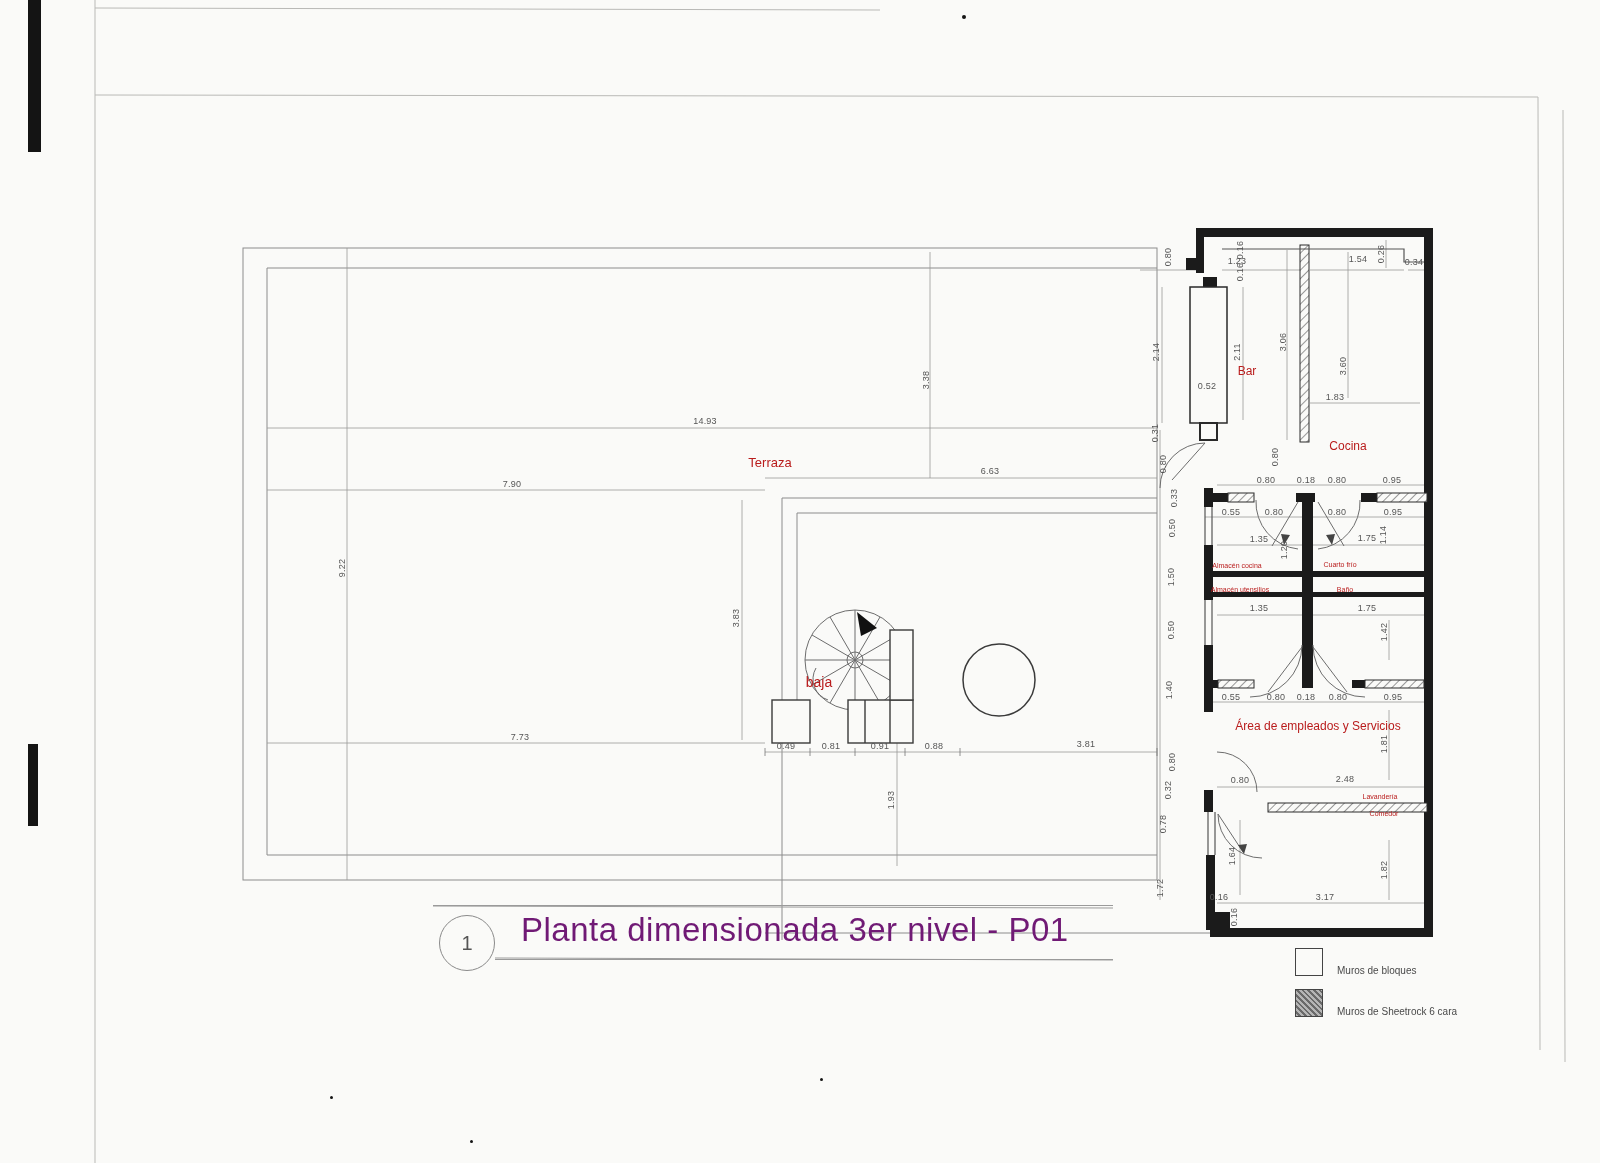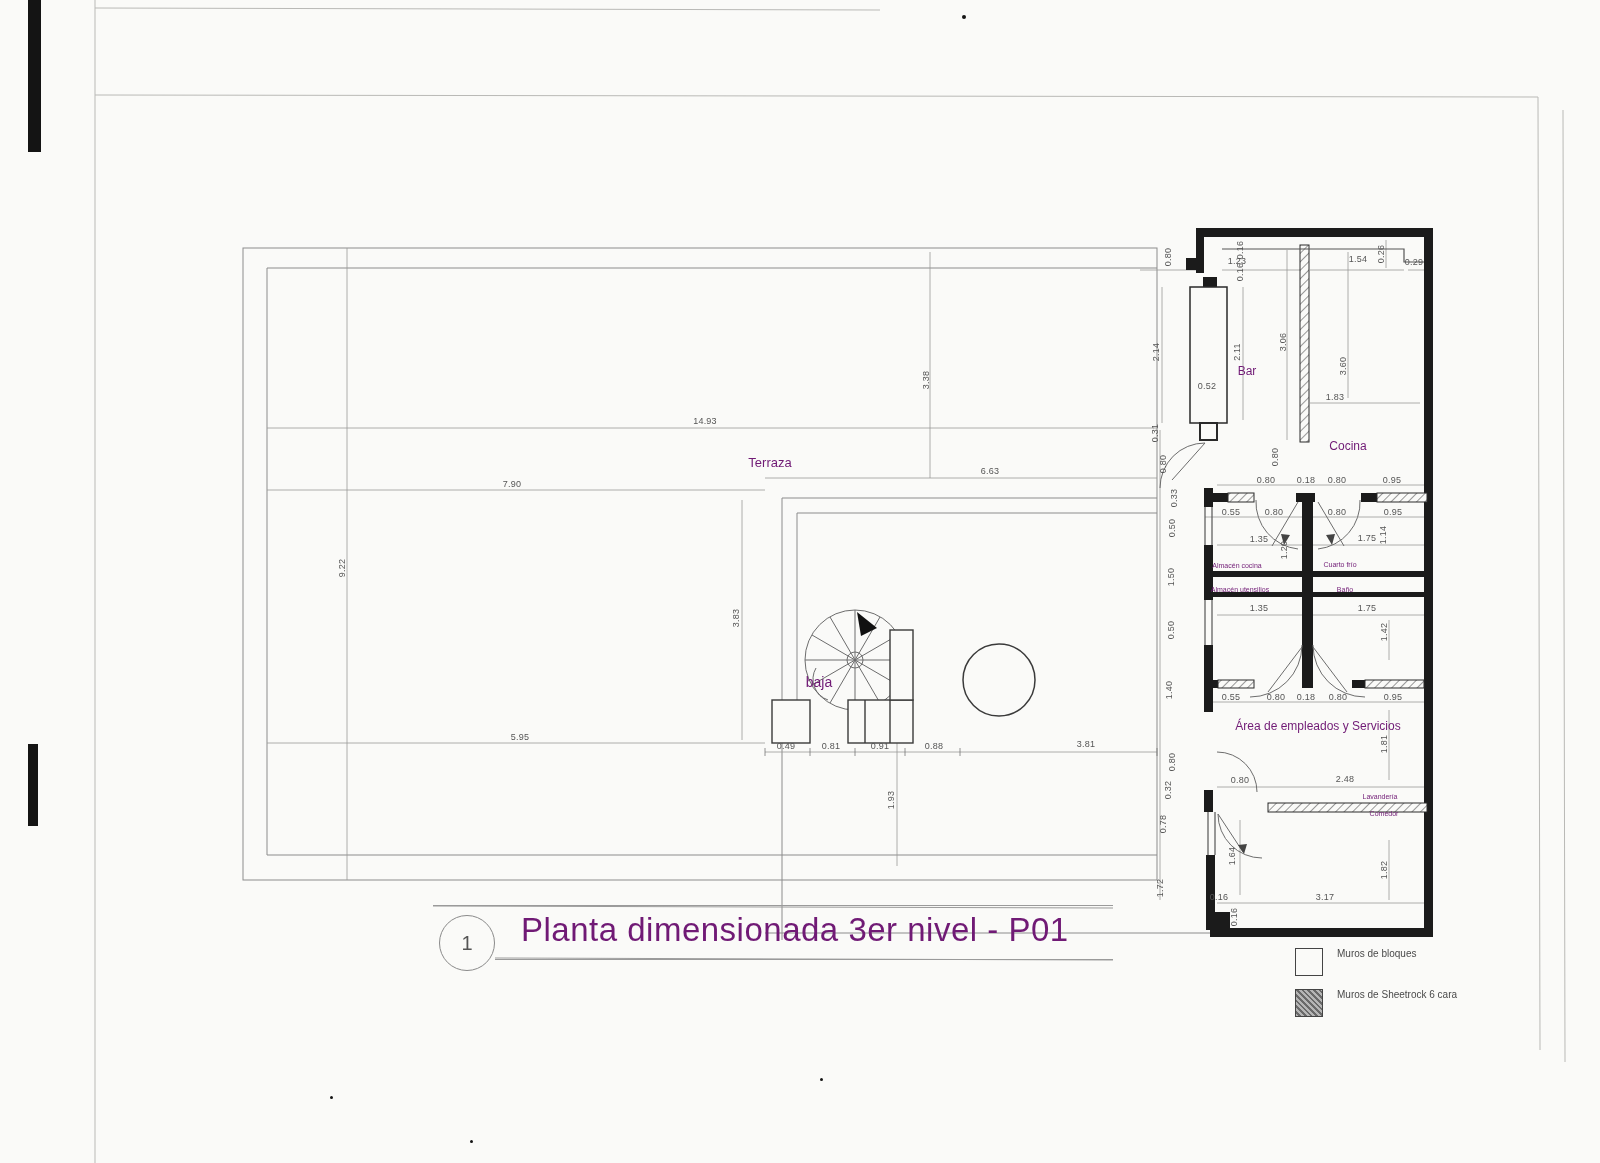--- a/index.html
+++ b/index.html
@@ -2,32 +2,32 @@
 <html><head>
 <meta charset="utf-8">
 <style>
   html,body{margin:0;padding:0;background:#e8e8e6;}
   #sheet{position:relative;width:1600px;height:1163px;background:#fafaf8;overflow:hidden;
          font-family:"Liberation Sans","DejaVu Sans",sans-serif;color:#3a3a3a;}
   #plan-svg{position:absolute;left:0;top:0;}
   .lbl{position:absolute;transform:translate(-50%,-50%);white-space:nowrap;color:#4a4a4a;}
   .lbl.rot{transform:translate(-50%,-50%) rotate(-90deg);}
   .dim{font-size:9px;letter-spacing:0.2px;color:#555;}
-  .room{color:#701a75;}
+  .room{color:#b91c1c;}
   
   #title-row{position:absolute;left:433px;top:893px;width:720px;height:80px;}
   #title-circle{position:absolute;left:6px;top:22px;width:54px;height:54px;border:1px solid #8a8a8a;
                 border-radius:50%;display:flex;align-items:center;justify-content:center;
                 font-size:20px;color:#555;background:#fafaf8;}
   #title-text{position:absolute;left:88px;top:18px;font-size:33px;color:#701a75;letter-spacing:0.5px;}
   #title-line-top{position:absolute;left:0;top:12px;width:680px;border-top:1px solid #9a9a9a;}
   #title-line-bot{position:absolute;left:62px;top:66px;width:618px;border-top:1px solid #9a9a9a;}
   
   #legend{position:absolute;left:1295px;top:948px;width:280px;}
-  .legend-item{display:flex;align-items:flex-start;margin-bottom:13px;height:28px;}
+  .legend-item{display:flex;align-items:flex-end;margin-bottom:13px;height:28px;}
   .swatch{width:26px;height:26px;border:1px solid #444;margin-right:14px;flex:0 0 auto;background:#fafaf8;}
   .swatch.hatch2{background:repeating-linear-gradient(45deg,#fafaf8 0 3px,#8a8a8a 3px 4px);}
   .swatch.hatch1{background:repeating-linear-gradient(45deg,#b5b5b5 0 2px,#6a6a6a 2px 4px);}
   .legend-label{font-size:10px;color:#4a4a4a;}
   
   .artifact{position:absolute;background:#141414;}
 </style>
 </head>
 <body>
 
@@ -225,32 +225,32 @@
     </g>
   </svg>
 
   <div id="plan-labels">
       <span class="lbl dim" style="left: 705px; top: 421px;">14.93</span>
       <span class="lbl dim" style="left: 512px; top: 484px;">7.90</span>
       <span class="lbl dim" style="left: 990px; top: 471px;">6.63</span>
       <span class="lbl dim rot" style="left: 342px; top: 568px;">9.22</span>
       <span class="lbl dim rot" style="left: 926px; top: 380px;">3.38</span>
       <span class="lbl dim rot" style="left: 736px; top: 618px;">3.83</span>
-      <span class="lbl dim" style="left: 520px; top: 737px;">5.95</span>
+      <span class="lbl dim" style="left: 520px; top: 737px;">7.73</span>
       <span class="lbl dim rot" style="left: 891px; top: 800px;">1.93</span>
       <span class="lbl dim" style="left: 786px; top: 746px;">0.49</span>
       <span class="lbl dim" style="left: 831px; top: 746px;">0.81</span>
       <span class="lbl dim" style="left: 880px; top: 746px; text-align: center;">0.91</span>
       <span class="lbl dim" style="left: 934px; top: 746px;">0.88</span>
       <span class="lbl dim" style="left: 1086px; top: 744px;">3.81</span>
       <span class="lbl dim rot" style="left: 1168px; top: 257px;">0.80</span>
       <span class="lbl dim" style="left: 1237px; top: 261px;">1.23</span>
       <span class="lbl dim" style="left: 1358px; top: 259px;">1.54</span>
       <span class="lbl dim rot" style="left: 1381px; top: 254px;">0.26</span>
-      <span class="lbl dim" style="left: 1414px; top: 262px;">0.29</span>
+      <span class="lbl dim" style="left: 1414px; top: 262px;">0.34</span>
       <span class="lbl dim rot" style="left: 1240px; top: 250px;">0.16</span>
       <span class="lbl dim rot" style="left: 1240px; top: 272px;">0.16</span>
       <span class="lbl dim rot" style="left: 1156px; top: 352px;">2.14</span>
       <span class="lbl dim" style="left: 1207px; top: 386px;">0.52</span>
       <span class="lbl dim rot" style="left: 1237px; top: 352px;">2.11</span>
       <span class="lbl dim rot" style="left: 1283px; top: 342px;">3.06</span>
       <span class="lbl dim rot" style="left: 1343px; top: 366px;">3.60</span>
       <span class="lbl dim" style="left: 1335px; top: 397px;">1.83</span>
       <span class="lbl dim rot" style="left: 1275px; top: 457px;">0.80</span>
       <span class="lbl dim" style="left: 1266px; top: 480px;">0.80</span>

